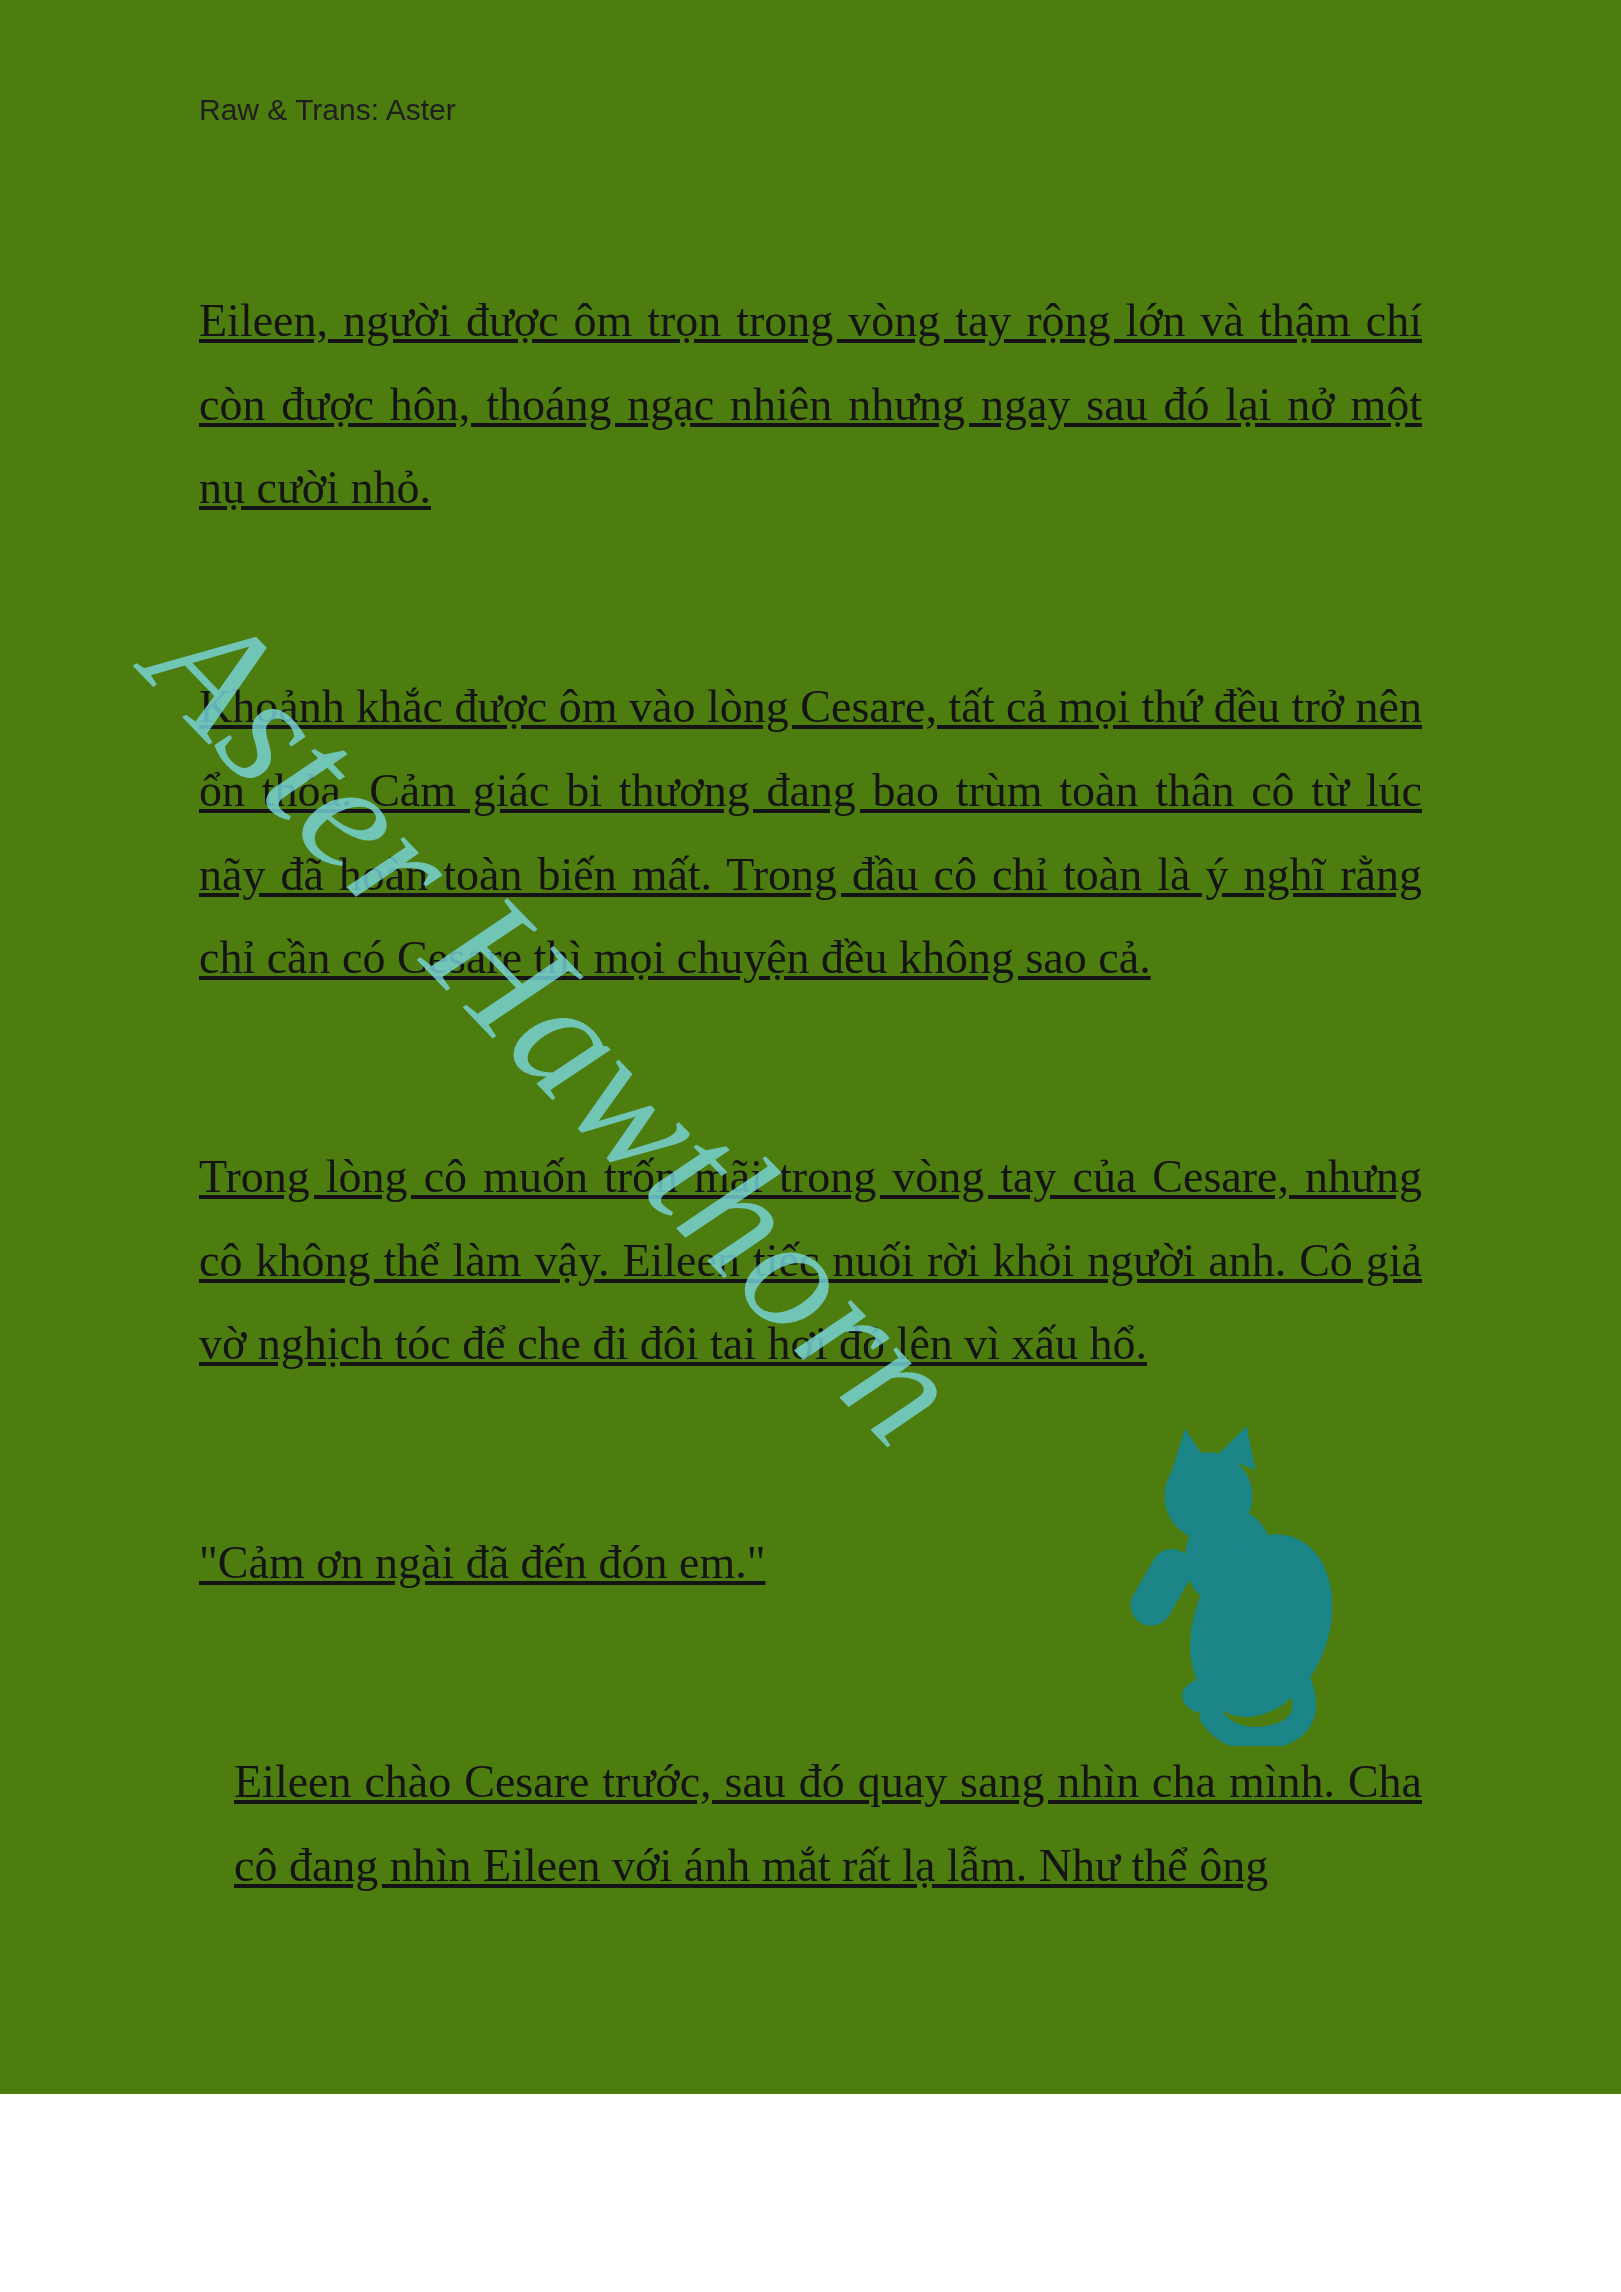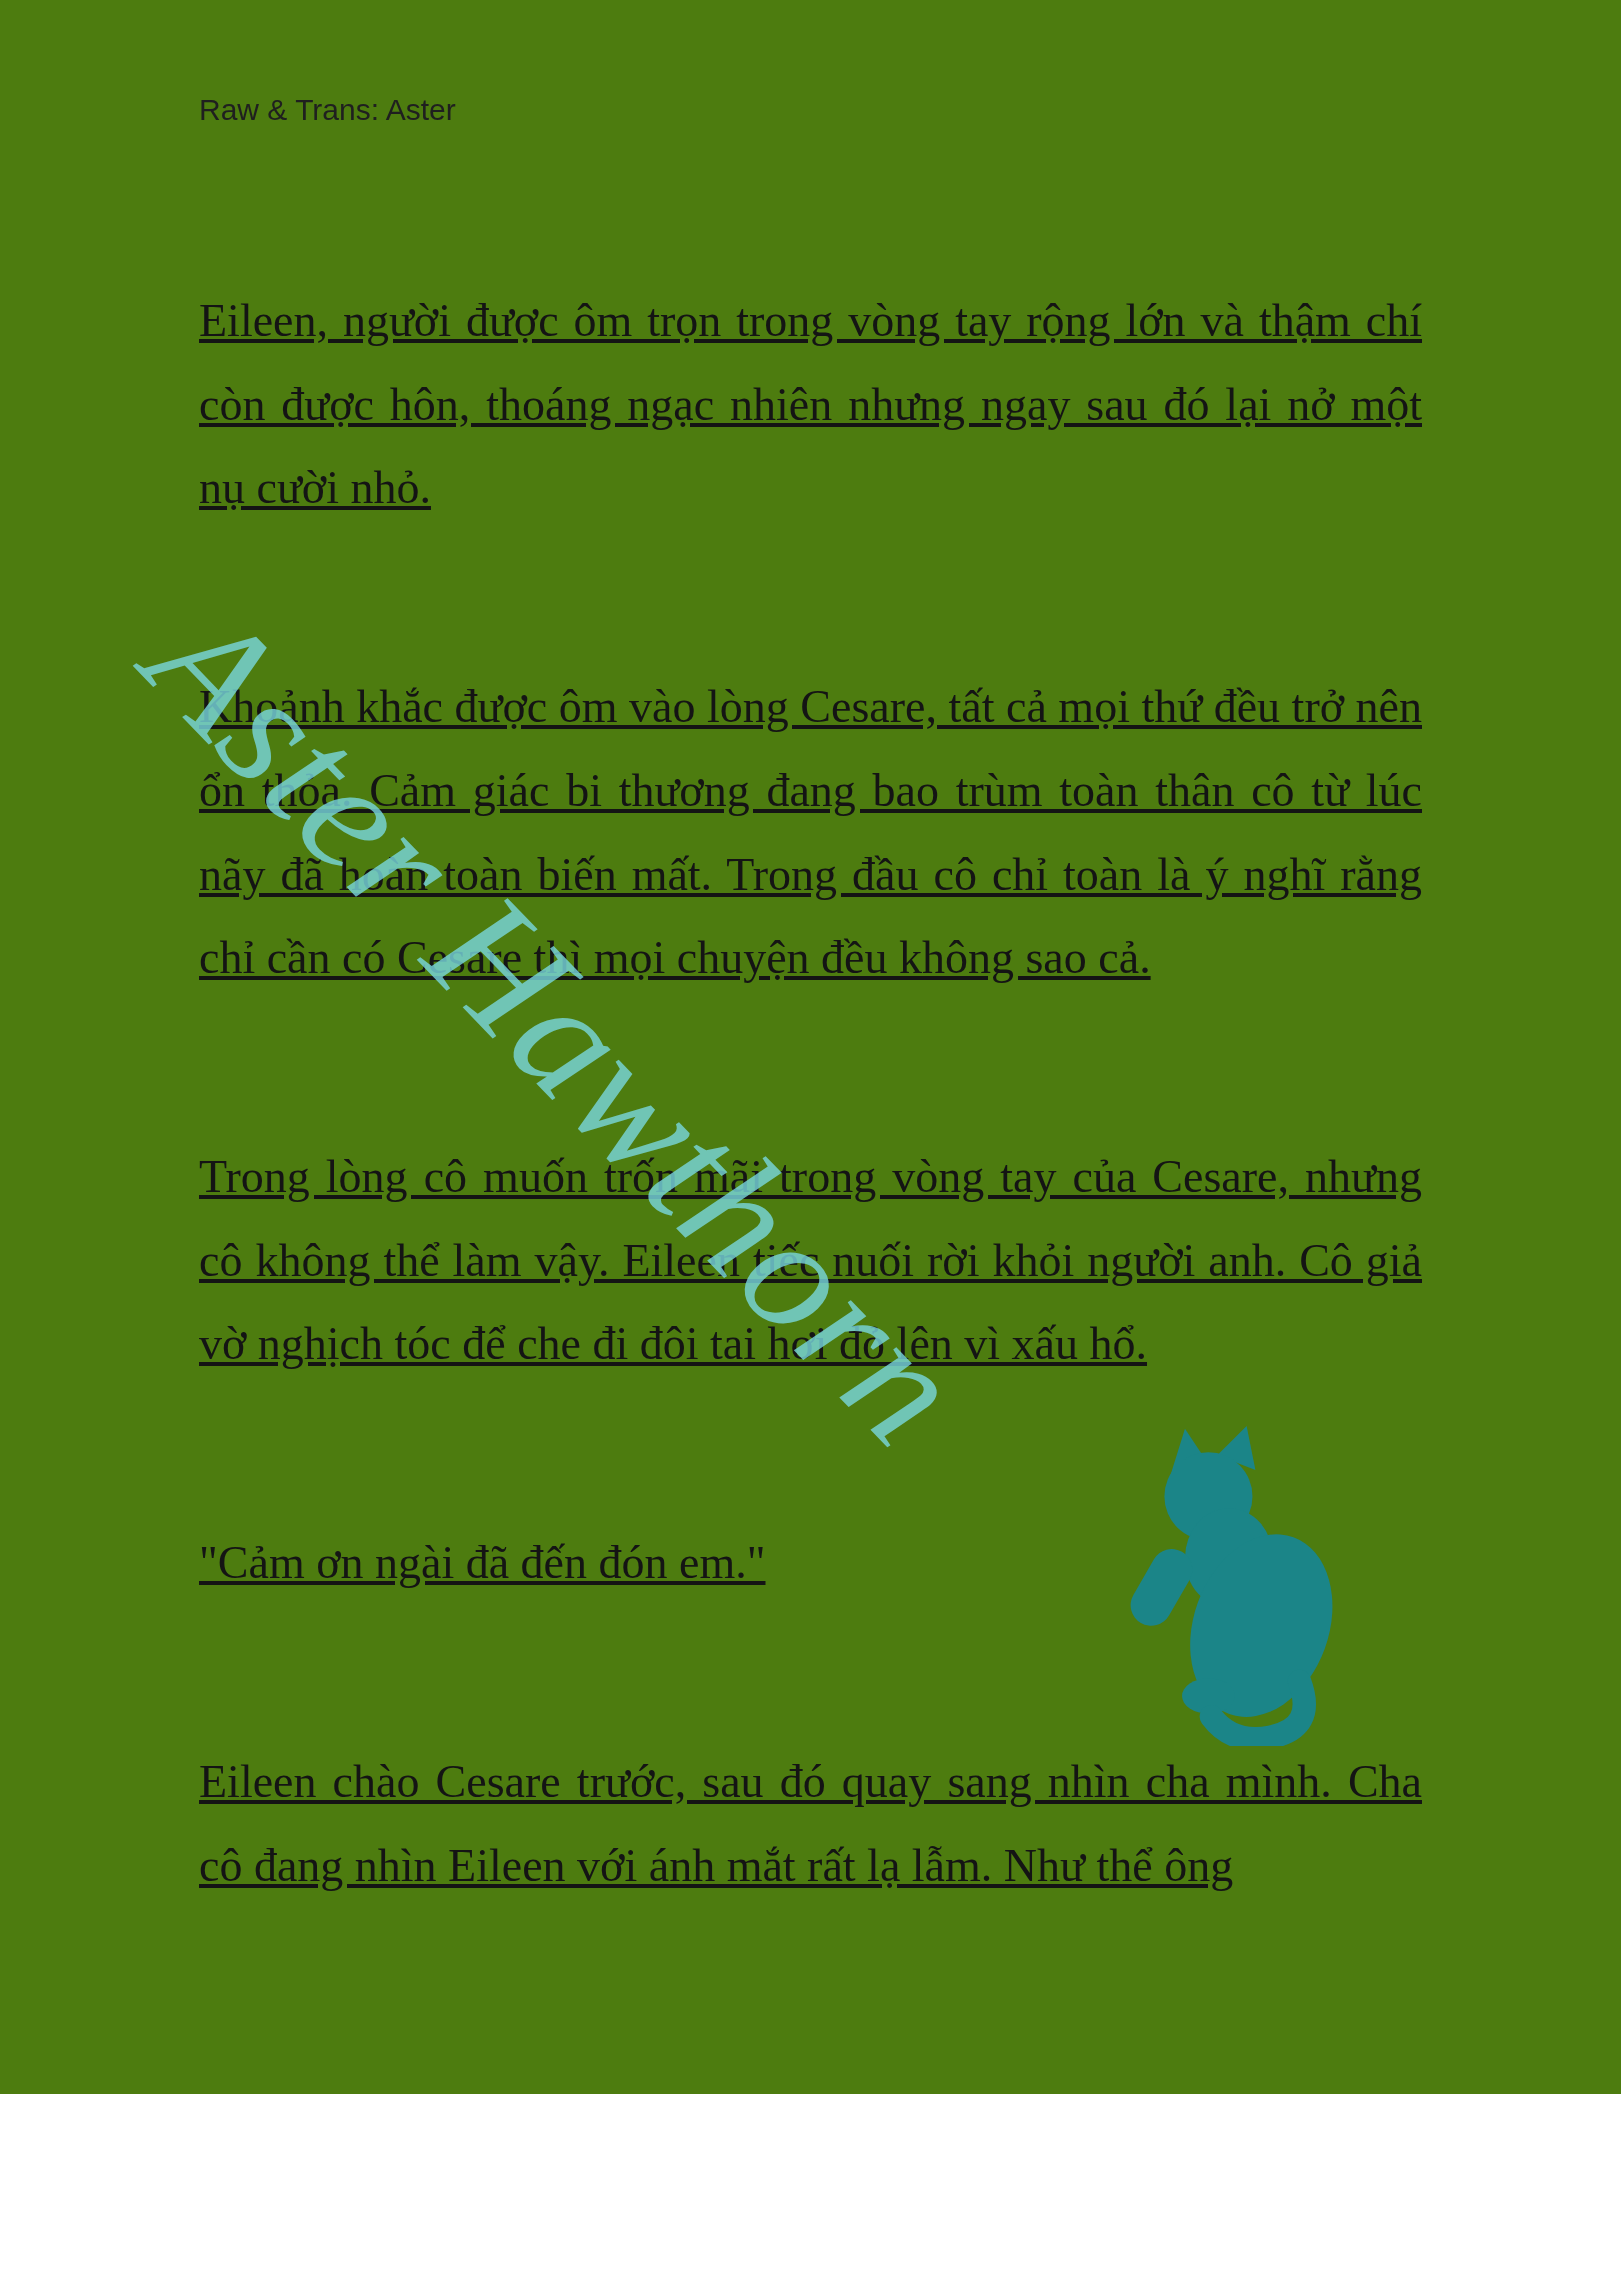--- a/index.html
+++ b/index.html
@@ -26,21 +26,21 @@
     top: 279px;
     width: 1223px;
     font-family: "Liberation Serif", serif;
     font-size: 46px;
     line-height: 1.82;
     color: #141414;
     text-align: justify;
     z-index: 1;
   }
   .content p { margin: 0 0 135px 0; text-decoration: underline; }
-  .content p:last-child { margin-bottom: 0; }
+  .content p:last-child { margin-bottom: 0; margin-left: 35px; }
   .watermark {
     position: absolute;
     left: 247px;
     top: 568px;
     transform-origin: 0 0;
     transform: rotate(46deg);
     font-family: "Liberation Serif", serif;
     font-style: italic;
     font-size: 165px;
     letter-spacing: 2px;

